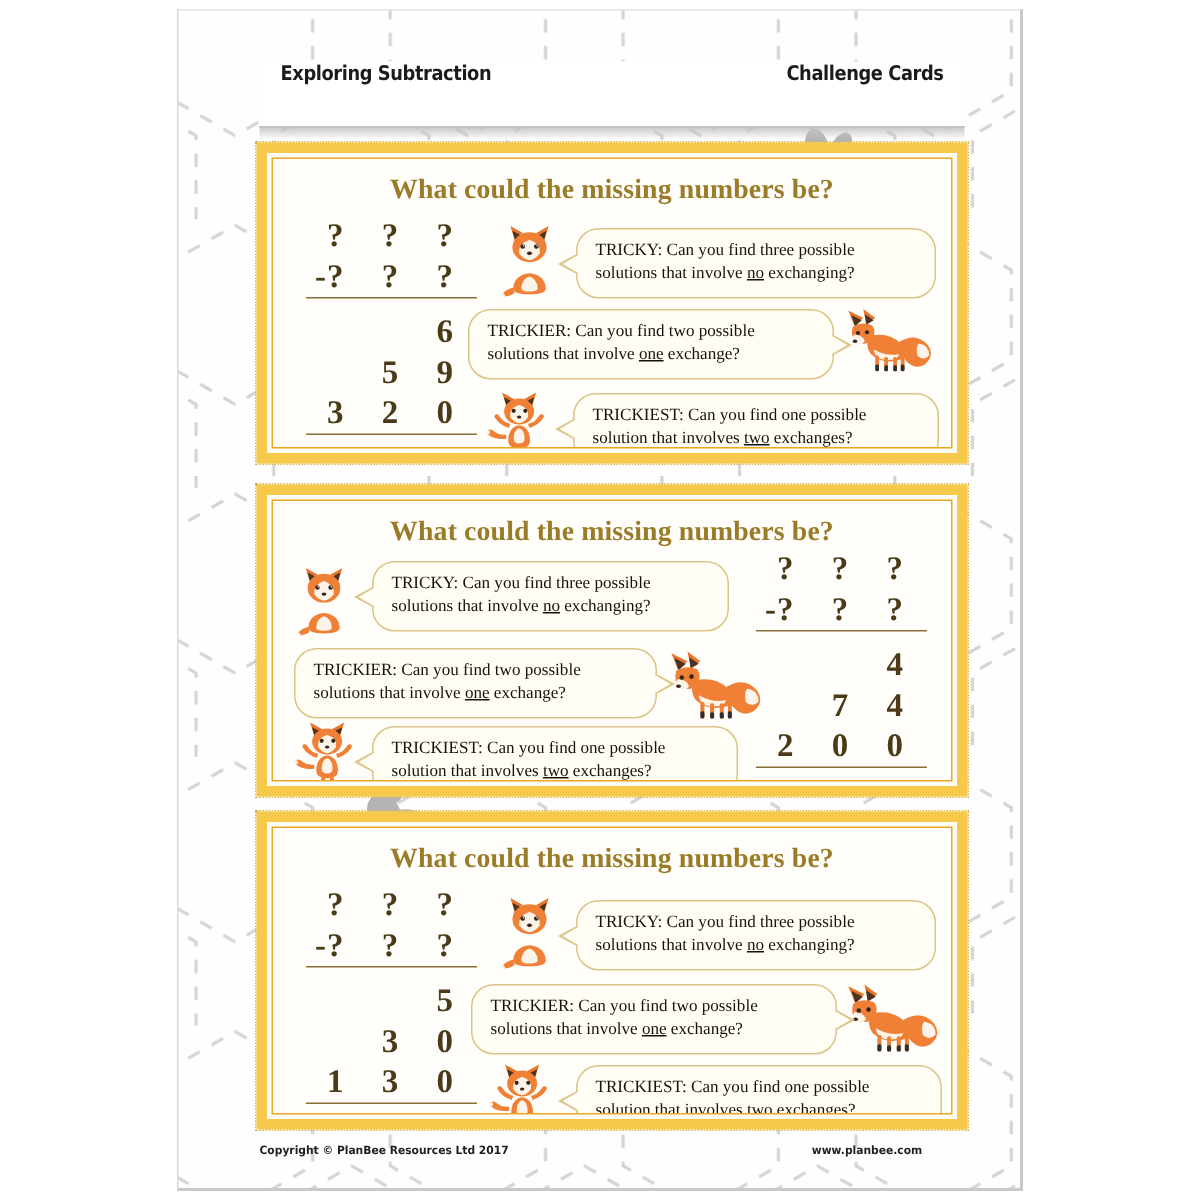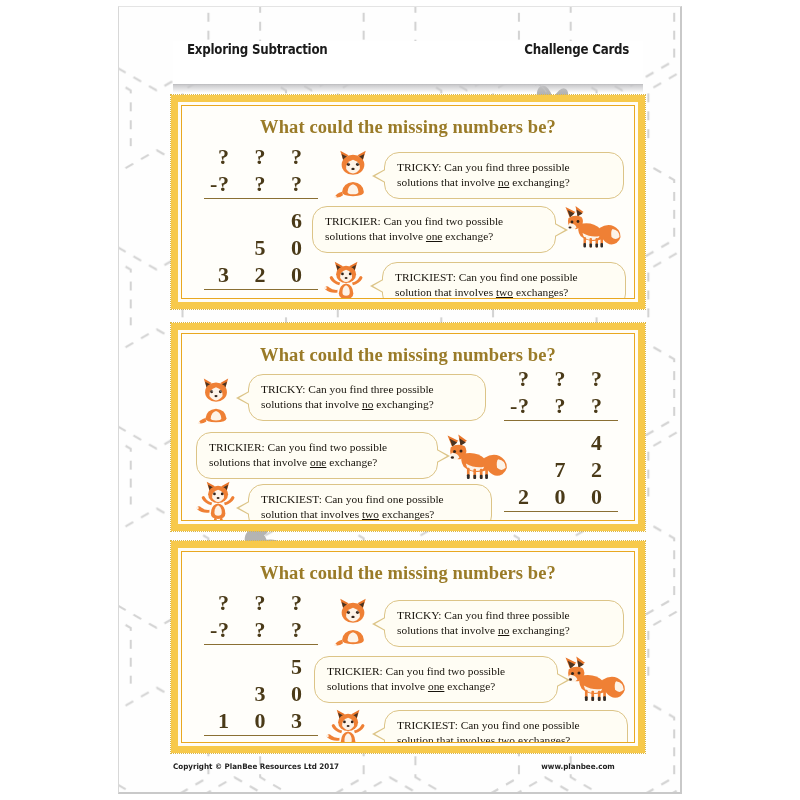--- a/index.html
+++ b/index.html
@@ -300,21 +300,21 @@
         <span class="minus">-</span>
         <span class="digits">? ? ?</span>
       </div>
       <div class="sum-row" style="height:10px">
             <span class="rule"></span>
           </div>
       <div class="sum-row">
             <span class="digits">6</span>
           </div>
       <div class="sum-row">
-            <span class="digits">5 0</span>
+            <span class="digits">5 9</span>
           </div>
       <div class="sum-row">
             <span class="digits">3 2 0</span>
           </div>
       <div class="sum-row" style="height:10px">
             <span class="rule"></span>
           </div>
 
     </div>
 
@@ -354,21 +354,21 @@
         <span class="minus">-</span>
         <span class="digits">? ? ?</span>
       </div>
       <div class="sum-row" style="height:10px">
             <span class="rule"></span>
           </div>
       <div class="sum-row">
             <span class="digits">4</span>
           </div>
       <div class="sum-row">
-            <span class="digits">7 2</span>
+            <span class="digits">7 4</span>
           </div>
       <div class="sum-row">
             <span class="digits">2 0 0</span>
           </div>
       <div class="sum-row" style="height:10px">
             <span class="rule"></span>
           </div>
 
     </div>
 
@@ -411,21 +411,21 @@
       <div class="sum-row" style="height:10px">
             <span class="rule"></span>
           </div>
       <div class="sum-row">
             <span class="digits">5</span>
           </div>
       <div class="sum-row">
             <span class="digits">3 0</span>
           </div>
       <div class="sum-row">
-            <span class="digits">1 0 3</span>
+            <span class="digits">1 3 0</span>
           </div>
       <div class="sum-row" style="height:10px">
             <span class="rule"></span>
           </div>
 
     </div>
 
     <svg class="fox" style="left:148px; top:44px; width:46px; height:50px;" viewBox="0 0 100 110">
           <use href="#fox-sit"></use>
         </svg>

